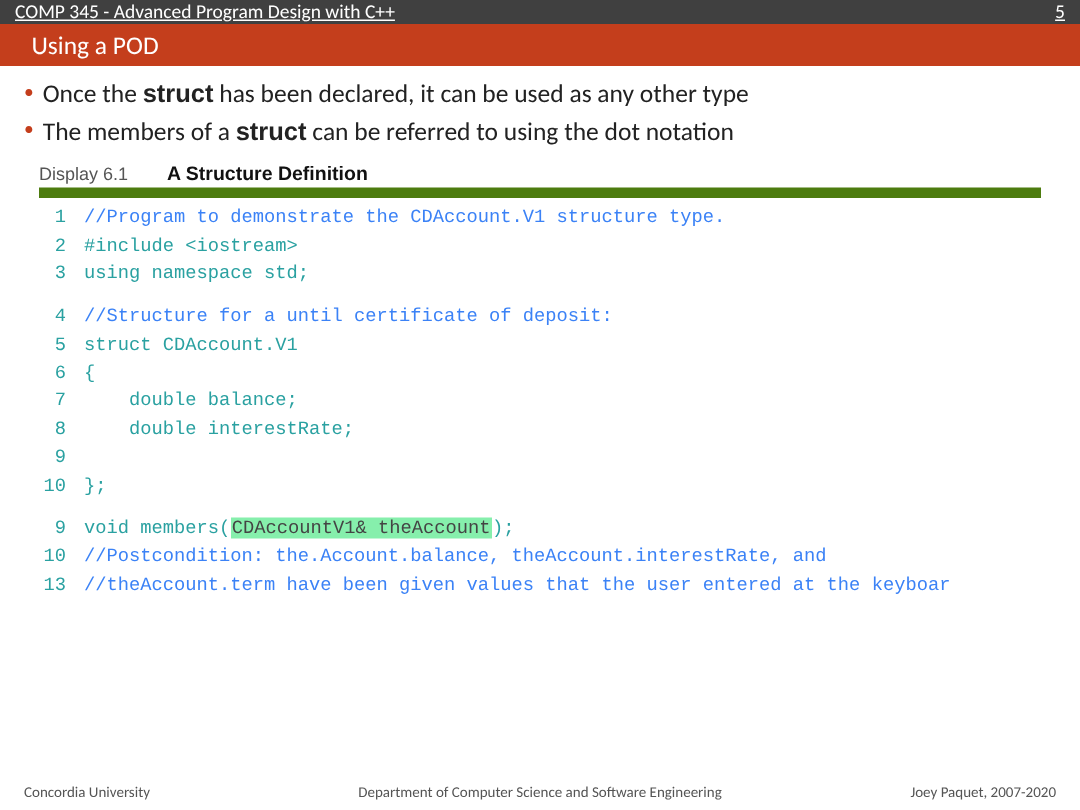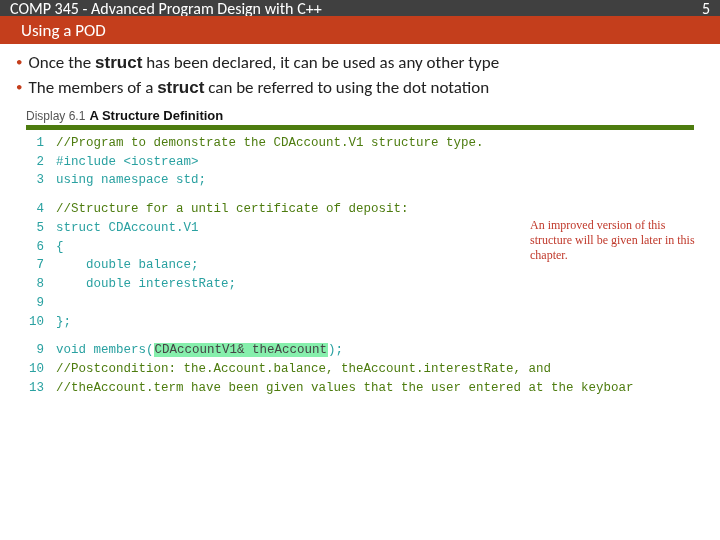--- a/index.html
+++ b/index.html
@@ -1,33 +1,33 @@
 <!DOCTYPE html>
 <html><head>
 <meta charset="utf-8">
 <style>
   * { margin: 0; padding: 0; box-sizing: border-box; }
   html, body { width: 720px; height: 540px; font-family: Calibri, Arial, sans-serif; background: #fff; overflow: hidden; }
   .slide { width: 720px; height: 540px; position: relative; display: flex; flex-direction: column; }
-  .header-bar { background: #404040; color: #fff; font-size: 16px; padding: 2px 10px; display: flex; justify-content: space-between; align-items: center; height: 16px; }
+  .header-bar { background: #404040; color: #fff; font-size: 13px; padding: 2px 10px; display: flex; justify-content: space-between; align-items: center; height: 16px; text-decoration: underline; }
   .title-bar { background: #c43e1c; color: #fff; font-size: 17px; padding: 4px 21px; height: 28px; display: flex; align-items: center; }
   .content { padding: 8px 16px 0 16px; flex: 0 0 auto; font-size: 17px; color: #222; line-height: 1.35; }
   .bullet-row { display: flex; align-items: flex-start; margin-bottom: 2px; }
   .bullet-dot { color: #c43e1c; font-size: 13px; margin-right: 6px; line-height: 1.6; }
   .bullet-text { }
   .kw { font-family: Liberation Sans, sans-serif; font-weight: bold; }
   .figure { margin: 6px 26px 0 26px; position: relative; }
-  .fig-header { display: flex; align-items: baseline; gap: 4px; border-bottom: 5px solid #4d7c0f; padding: 0 0 2px 0; margin-bottom: 4px; }
+  .fig-header { display: flex; align-items: baseline; gap: 26px; border-bottom: 7px solid #4d7c0f; padding: 0 0 2px 0; margin-bottom: 4px; }
   .fig-num { color: #555; font-size: 12px; font-family: Arial, sans-serif; }
   .fig-title { font-weight: bold; font-size: 13px; font-family: Arial, sans-serif; color: #111; }
   .fig-code { font-family: Consolas, 'Courier New', monospace; font-size: 12.5px; line-height: 1.5; position: relative; }
   .code-row { display: flex; }
   .lineno { color: #2aa1a1; width: 30px; text-align: right; padding-right: 12px; flex: 0 0 30px; }
   .code { white-space: pre; color: #2aa1a1; }
-  .c-comment { color: #4d7c0f; }
+  .c-comment { color: #3b82f6; }
   .c-arg { background: #86efac; color: #444; padding: 0 1px; }
   .annotation { position: absolute; right: -6px; top: 84px; width: 170px; color: #c0392b; font-family: 'Comic Sans MS', cursive; font-size: 12px; line-height: 1.25; }
   .spacer-row { height: 10px; }
   .footer { position: absolute; bottom: 4px; left: 0; right: 0; display: flex; justify-content: space-between; font-size: 10px; color: #555; padding: 0 16px 2px 16px; }
   .footer .mid { position: absolute; left: 50%; transform: translateX(-50%); }
 </style>
 </head>
 <body>
 
 <div class="slide">
@@ -55,21 +55,20 @@
       </span>
     </div>
   </div>
 
   <div class="figure">
     <div class="fig-header">
       <span class="fig-num">Display 6.1</span>
       <span class="fig-title">A Structure Definition</span>
     </div>
     <div class="fig-code">
-      <div class="annotation">An improved version of this structure will be given later in this chapter.</div>
 
       <div class="code-row">
           <span class="lineno">1</span>
           <span class="code c-comment">//Program to demonstrate the CDAccount.V1 structure type.</span>
         </div>
       <div class="code-row">
           <span class="lineno">2</span>
           <span class="code">#include &lt;iostream&gt;</span>
         </div>
       <div class="code-row">
@@ -113,14 +112,19 @@
           <span class="lineno">10</span>
           <span class="code c-comment">//Postcondition: the.Account.balance, theAccount.interestRate, and</span>
         </div>
       <div class="code-row">
           <span class="lineno">13</span>
           <span class="code c-comment">//theAccount.term have been given values that the user entered at the keyboar</span>
         </div>
     </div>
   </div>
 
+  <div class="footer">
+    <span>Concordia University</span>
+    <span class="mid">Department of Computer Science and Software Engineering</span>
+    <span>Joey Paquet, 2007-2020</span>
+  </div>
 
 </div>
 
 </body></html>

